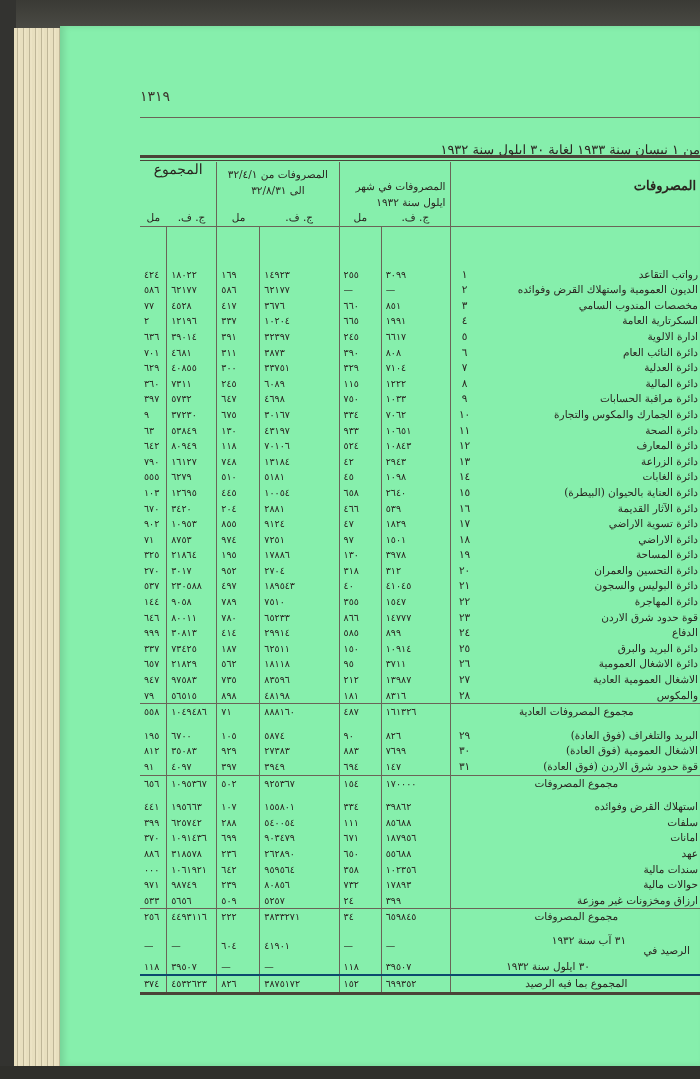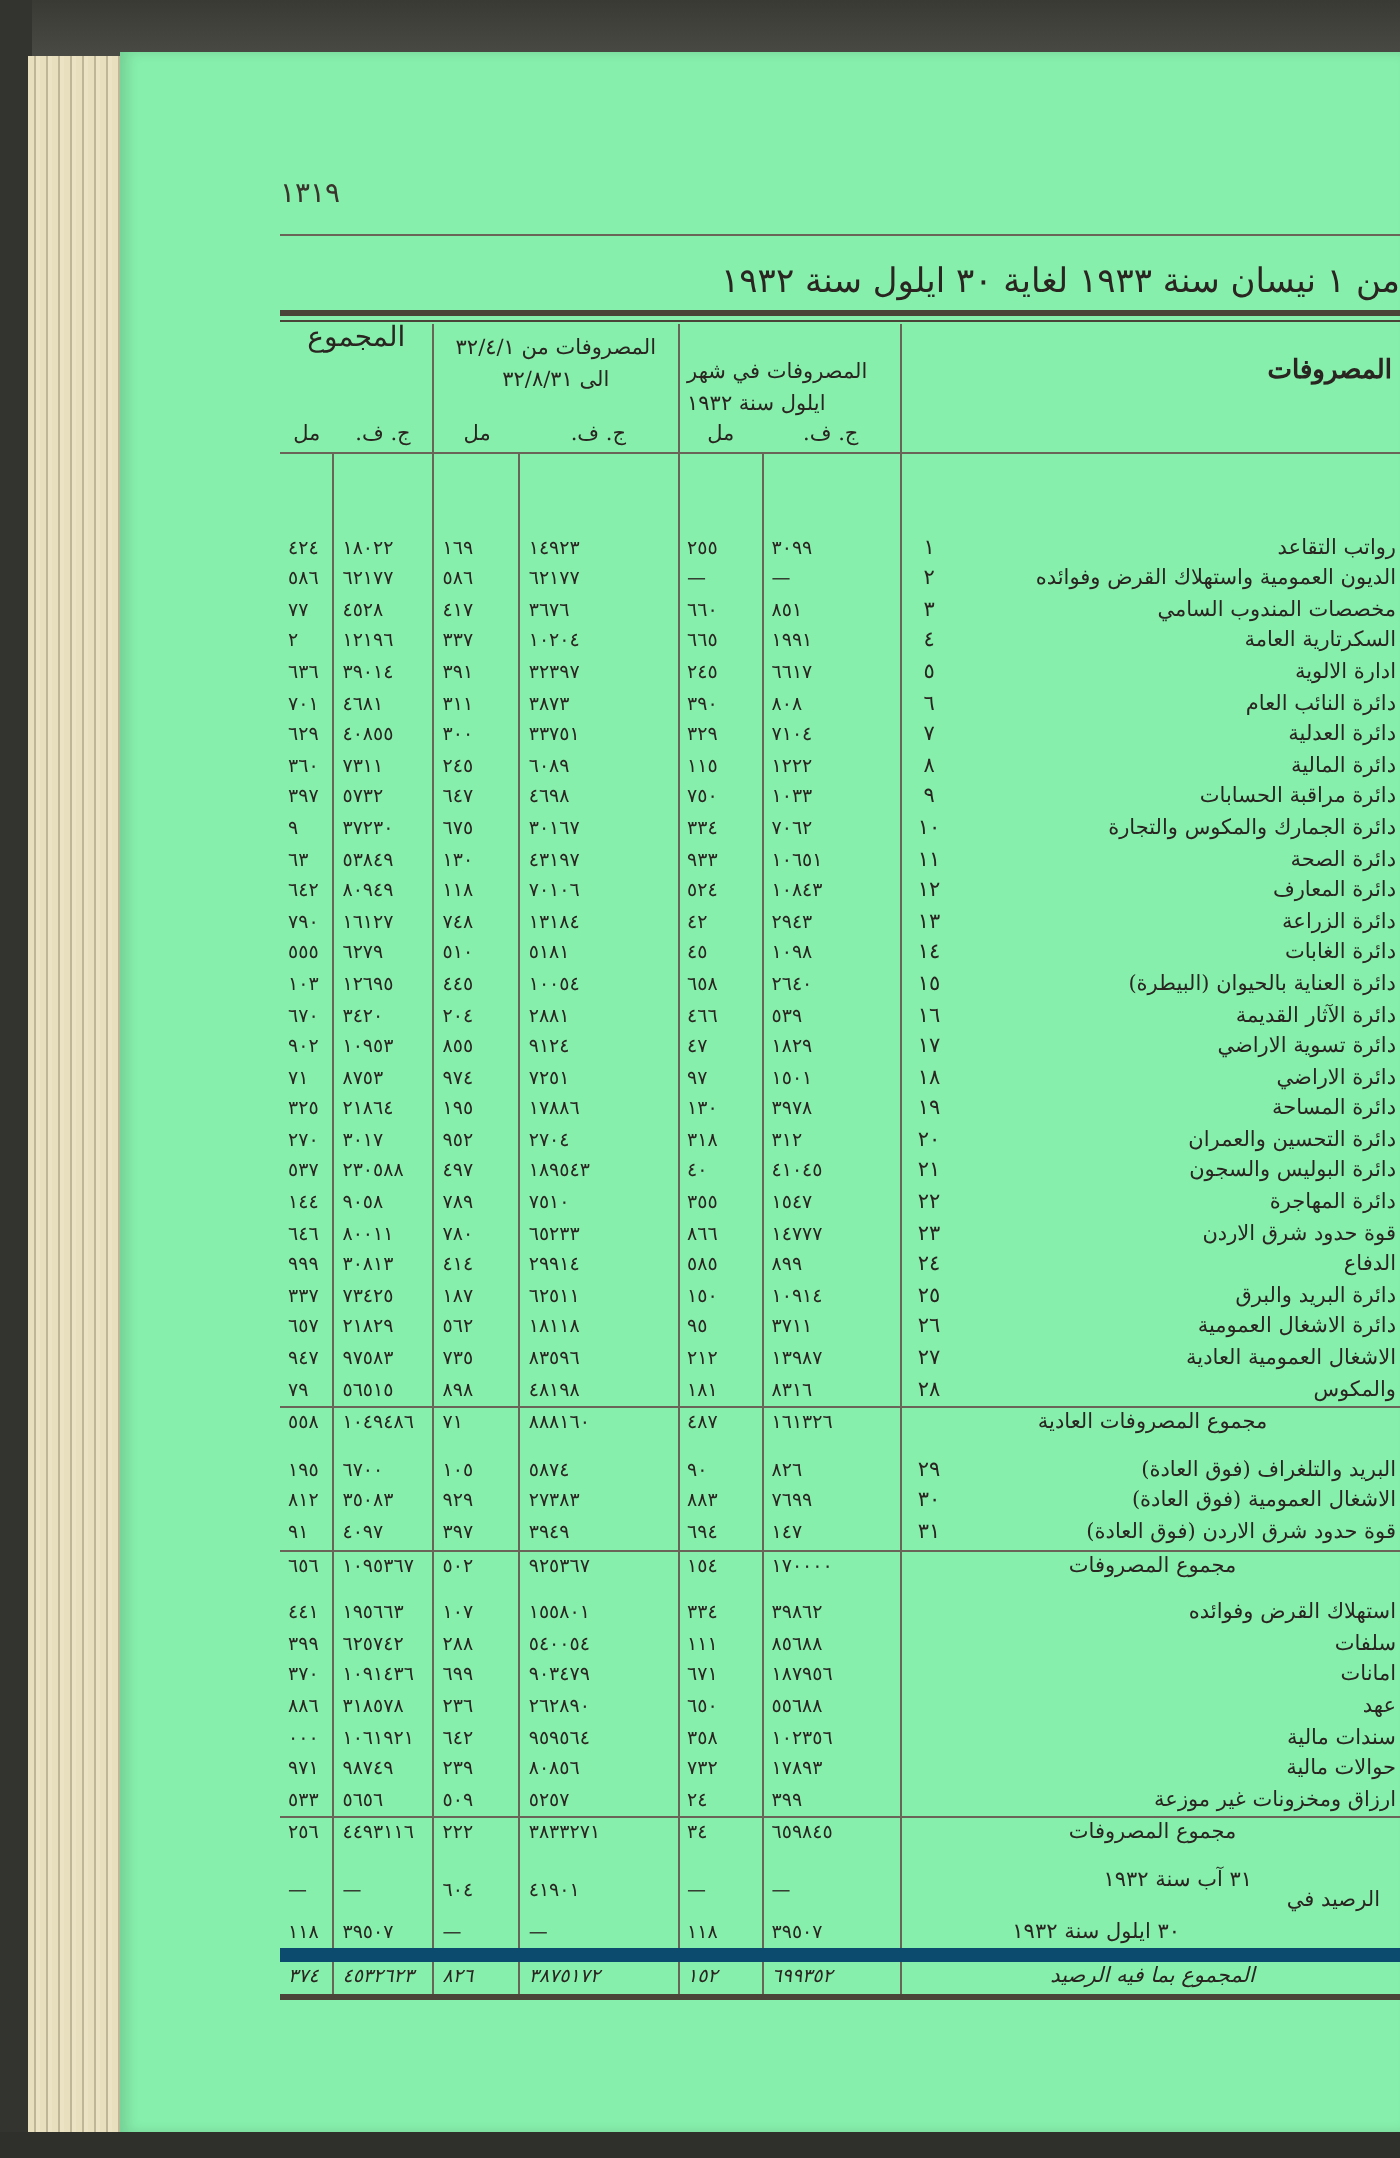--- a/index.html
+++ b/index.html
@@ -26,39 +26,39 @@
     background:#86efac;
     box-shadow: inset 4px 0 6px rgba(0,0,0,0.12);
   }
   .binding-bottom {
     position:absolute; left:0; top:1066px; width:700px; height:13px; background:#2f2f2b;
   }
   .content { position:absolute; left:80px; top:0; width:560px; direction:rtl; color:#2a2520; }
   .page-num { position:absolute; left:80px; top:62px; font-size:14px; color:#3a342c; direction:ltr; }
   .journal-title { position:absolute; left:260px; top:60px; width:220px; text-align:center; font-size:15px; color:#3a342c; }
   .rule1 { position:absolute; left:80px; top:91px; width:560px; height:1px; background:#6a6458; }
-  .period { position:absolute; right:0; top:104px; font-size:17px; color:#2a2520; }
+  .period { position:absolute; right:0; top:116px; font-size:13px; color:#2a2520; }
   .rule-thick { position:absolute; left:80px; top:129px; width:560px; height:3px; background:#4a4438; }
   .rule-thin { position:absolute; left:80px; top:134px; width:560px; height:1px; background:#4a4438; }
 
   table.ledger {
     position:absolute; left:80px; top:136px; width:560px;
     border-collapse:collapse; direction:rtl; font-size:10.5px; color:#2a2520;
   }
   table.ledger td, table.ledger th { padding:0 4px; line-height:15.6px; white-space:nowrap; }
   .hdr th { font-weight:normal; vertical-align:top; }
   .vl { border-left:1px solid #6a6458; }
   .vr { border-right:1px solid #6a6458; }
   .num { text-align:left; direction:ltr; font-family:"DejaVu Sans", sans-serif; font-size:9.5px; letter-spacing:0.3px; }
   .idx { text-align:center; width:20px; }
   .label { text-align:right; padding-right:2px !important; }
   .label.total { padding-right:30px !important;text-align:center; }
   .sep-top td { border-top:1px solid #6a6458; }
   .gap td { height:8px; line-height:8px; }
-  .final td { border-top:7px solid #0c4a6e; border-bottom:3px solid #4a4438;font-style:italic; }
+  .final td { border-top:2px solid #0c4a6e; border-bottom:3px solid #4a4438; }
 </style>
 </head>
 <body>
 
 <div class="binding-top"></div>
 <div class="binding-left"></div>
 <div class="page-stack"></div>
 
 <div class="page">
   <div class="page-num">١٣١٩</div>
@@ -66,21 +66,21 @@
   <div class="content">
     <div class="period">من ١ نيسان سنة ١٩٣٣ لغاية ٣٠ ايلول سنة ١٩٣٢</div>
   </div>
   <div class="rule-thick"></div>
   <div class="rule-thin"></div>
 
   <table class="ledger" id="ledger">
     <thead>
       <tr class="hdr">
         <th style="text-align:right;padding-top:16px;font-size:13px;font-weight:bold;" colspan="2" rowspan="2">المصروفات</th>
-        <th class="vr" colspan="2" style="text-align:left;padding-top:16px;font-size:10.5px;line-height:16px;">
+        <th class="vr" colspan="2" style="text-align:right;padding-top:16px;font-size:10.5px;line-height:16px;">
           <div>المصروفات في شهر</div>
           <div>ايلول سنة ١٩٣٢</div>
         </th>
         <th class="vr" colspan="2" style="padding-top:4px;font-size:10.5px;line-height:16px;">
           <div>المصروفات من ٣٢/٤/١</div>
           <div>الى ٣٢/٨/٣١</div>
         </th>
         <th class="vr" colspan="2" style="text-align:center;font-size:14px;">المجموع</th>
       </tr>
       <tr class="hdr">

